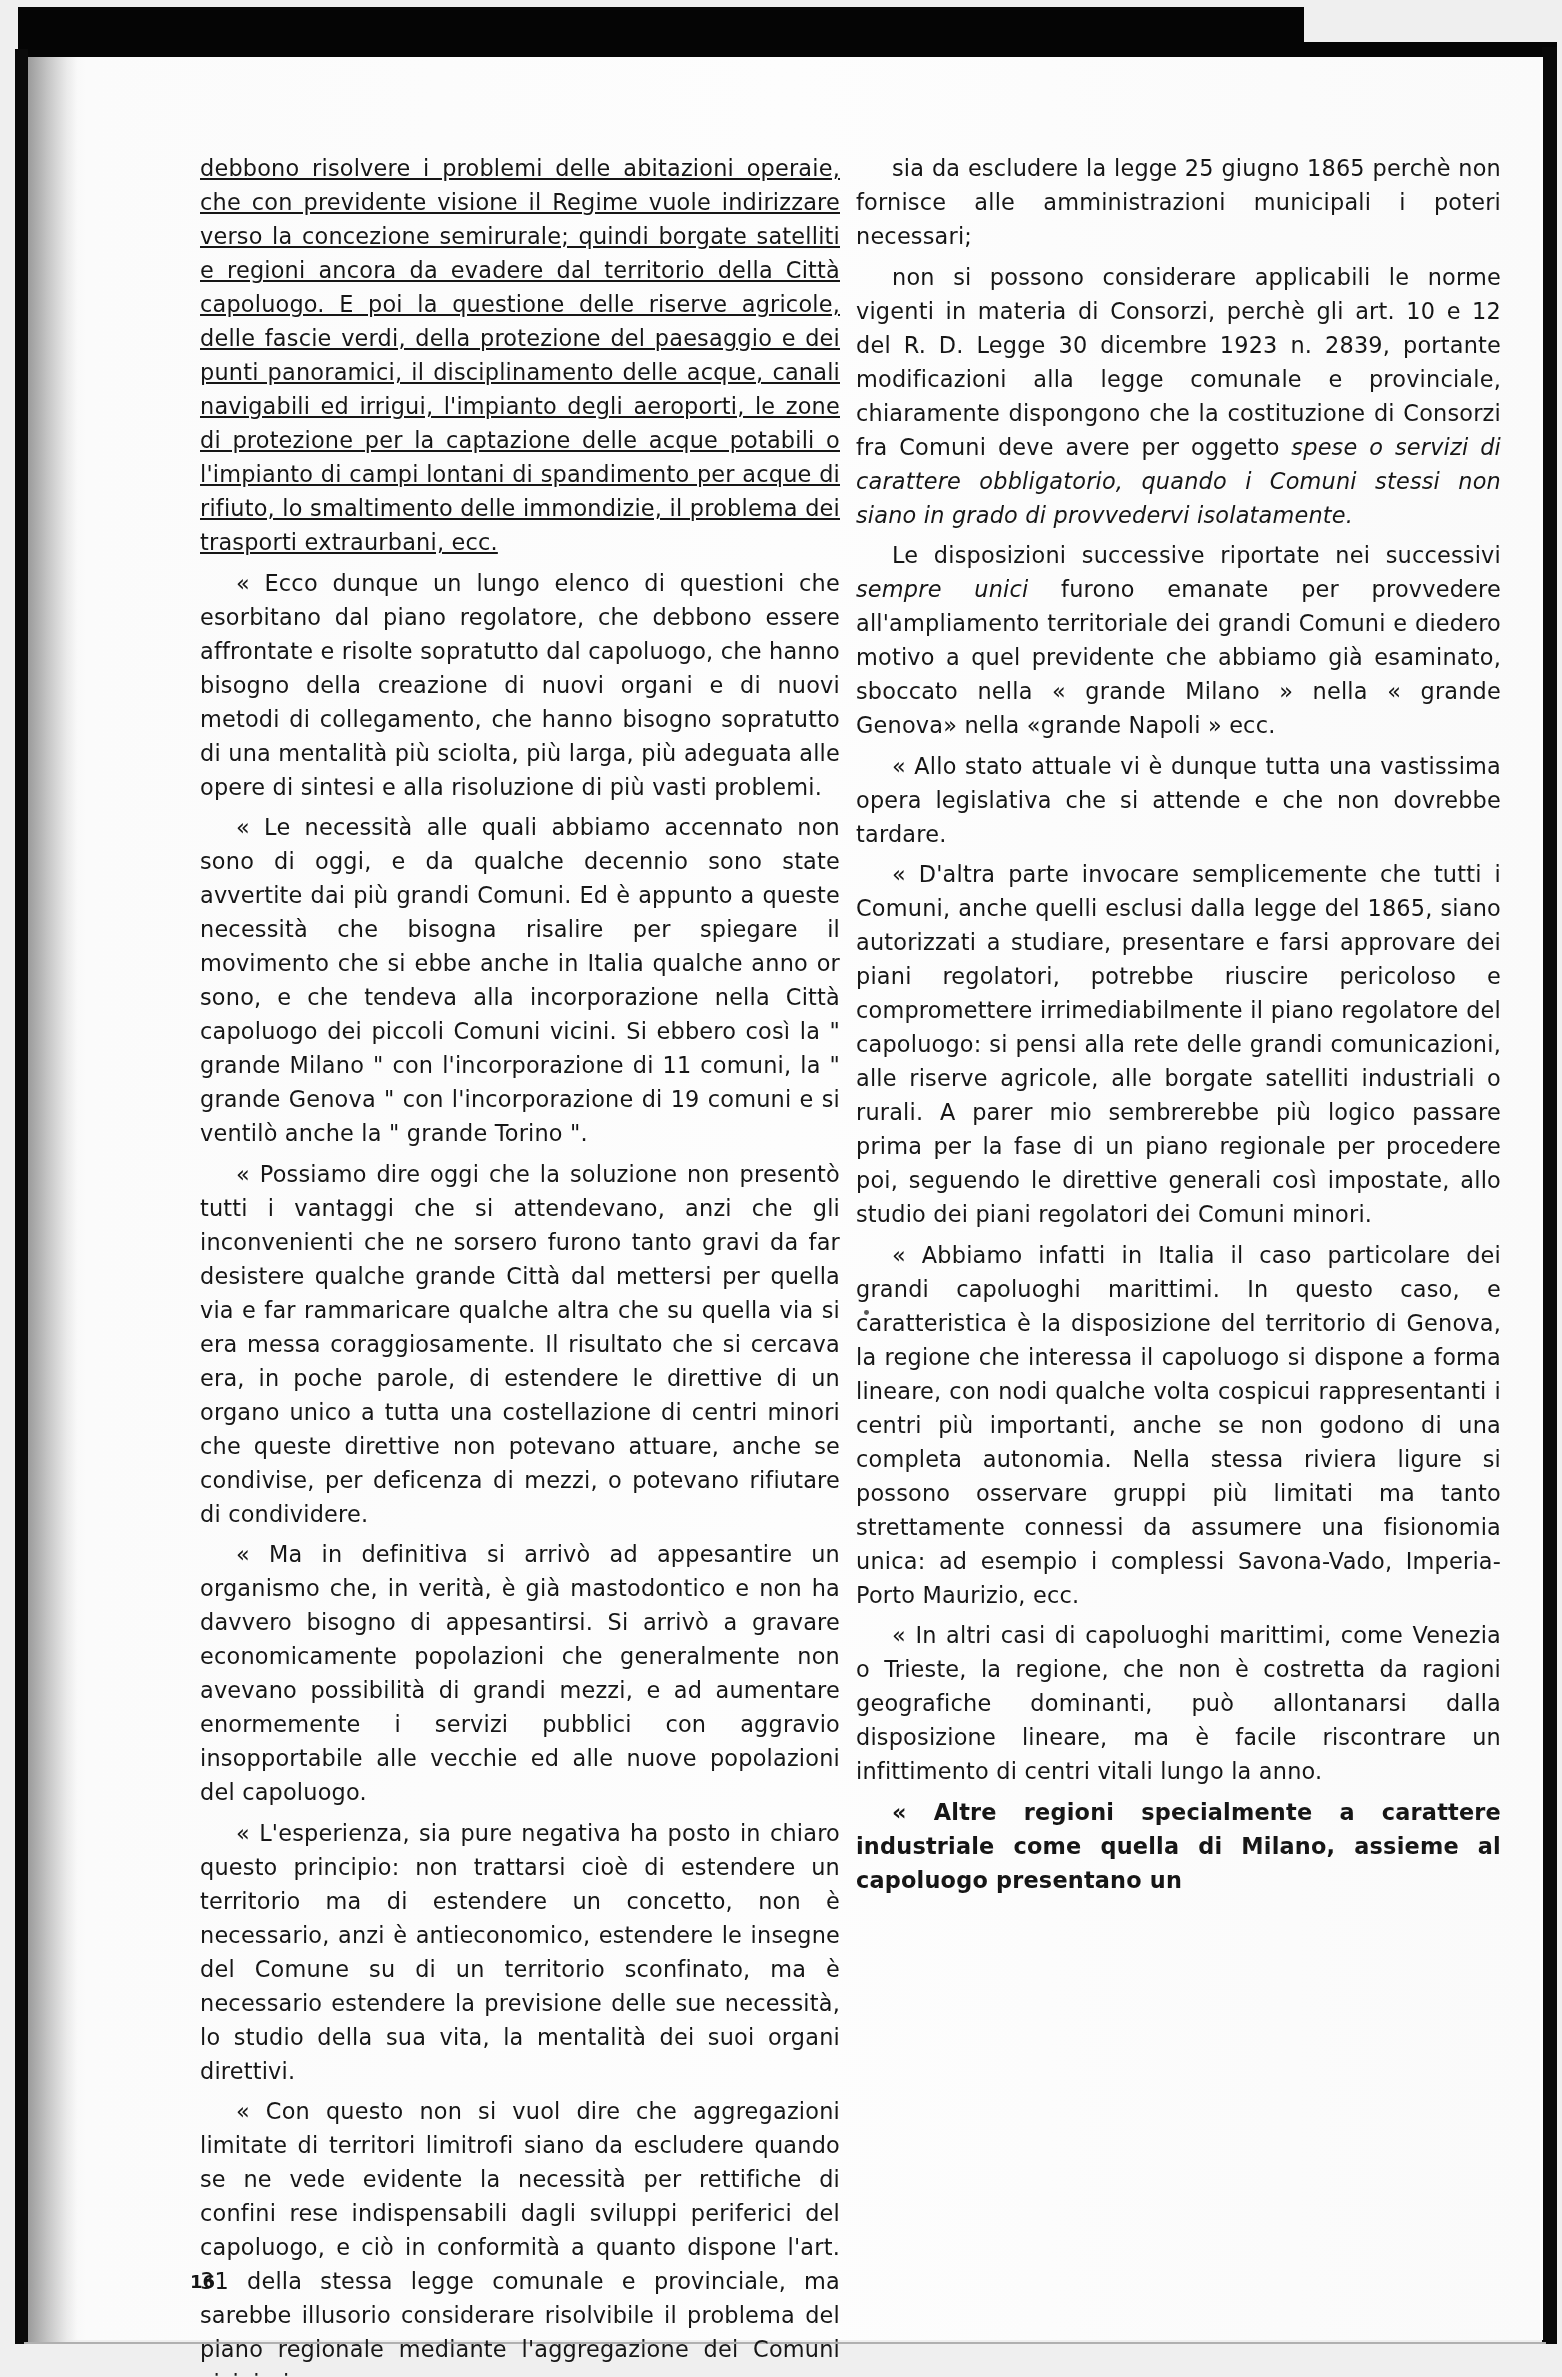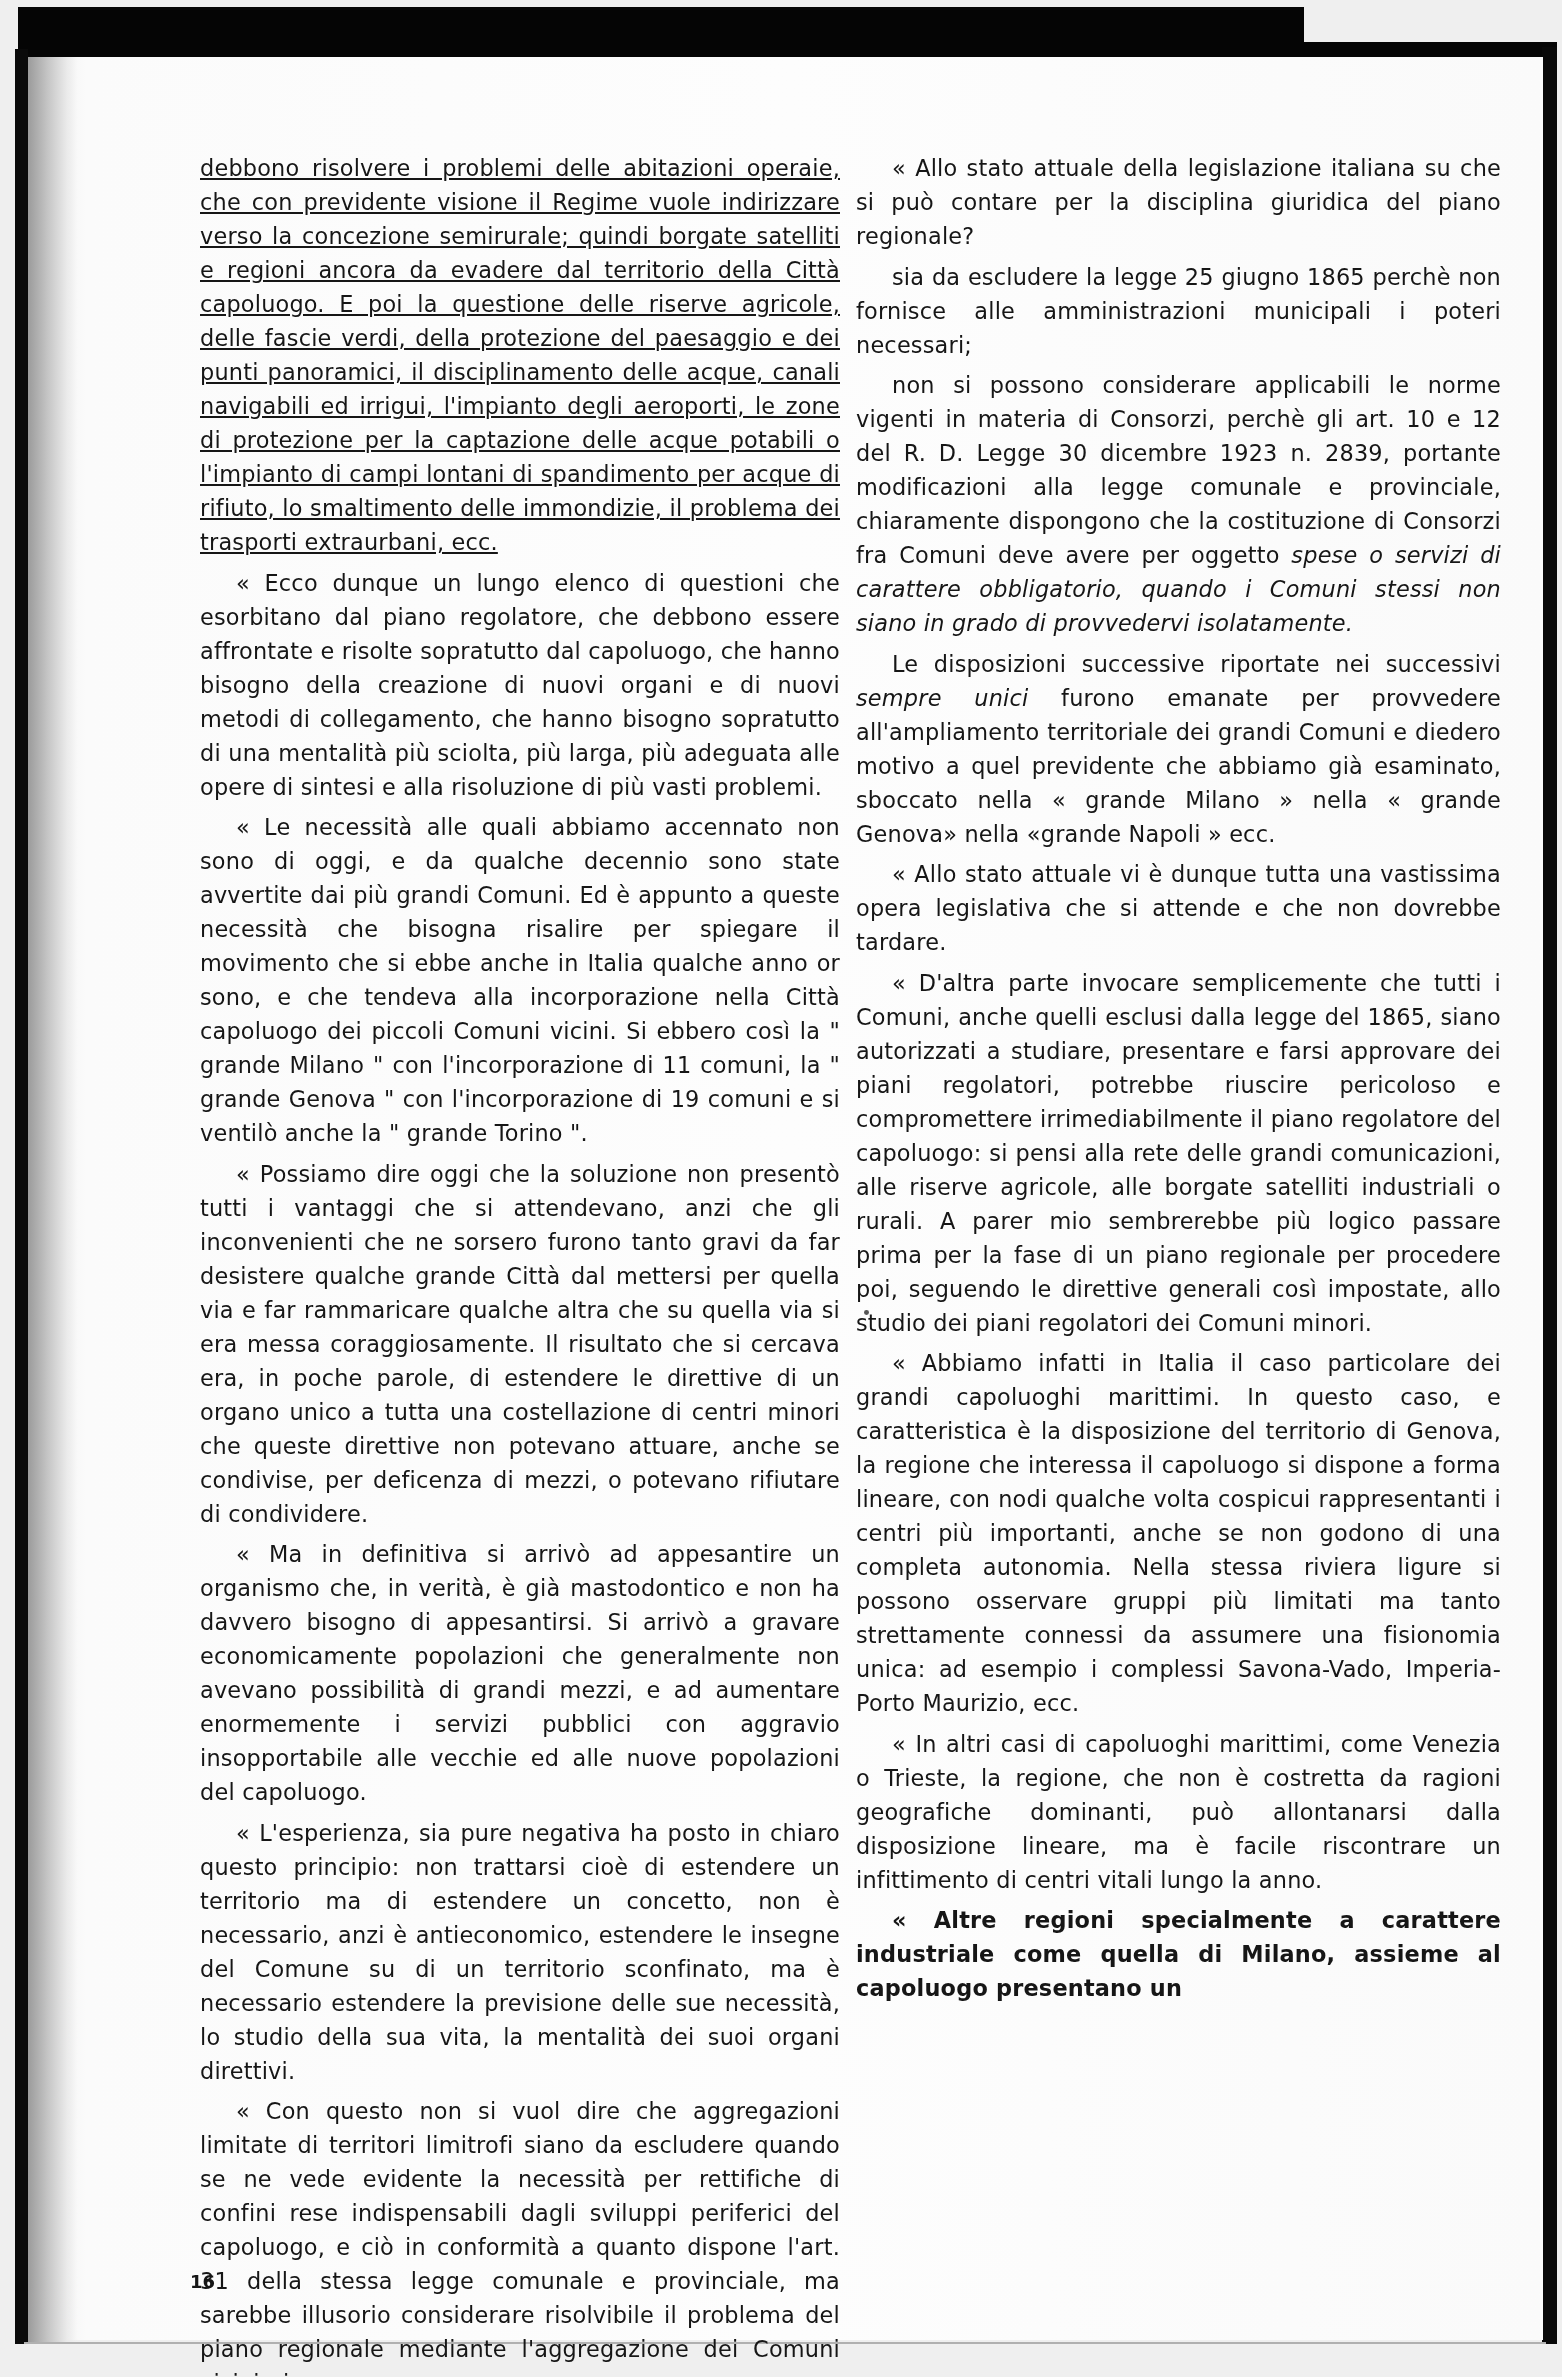--- a/index.html
+++ b/index.html
@@ -82,21 +82,20 @@
   <p class="cont">debbono risolvere i problemi delle abitazioni operaie, che con previdente visione il Regime vuole indirizzare verso la concezione semirurale; quindi borgate satelliti e regioni ancora da evadere dal territorio della Città capoluogo. E poi la questione delle riserve agricole, delle fascie verdi, della protezione del paesaggio e dei punti panoramici, il disciplinamento delle acque, canali navigabili ed irrigui, l'impianto degli aeroporti, le zone di protezione per la captazione delle acque potabili o l'impianto di campi lontani di spandimento per acque di rifiuto, lo smaltimento delle immondizie, il problema dei trasporti extraurbani, ecc.</p>
   <p>« Ecco dunque un lungo elenco di questioni che esorbitano dal piano regolatore, che debbono essere affrontate e risolte sopratutto dal capoluogo, che hanno bisogno della creazione di nuovi organi e di nuovi metodi di collegamento, che hanno bisogno sopratutto di una mentalità più sciolta, più larga, più adeguata alle opere di sintesi e alla risoluzione di più vasti problemi.</p>
   <p>« Le necessità alle quali abbiamo accennato non sono di oggi, e da qualche decennio sono state avvertite dai più grandi Comuni. Ed è appunto a queste necessità che bisogna risalire per spiegare il movimento che si ebbe anche in Italia qualche anno or sono, e che tendeva alla incorporazione nella Città capoluogo dei piccoli Comuni vicini. Si ebbero così la " grande Milano " con l'incorporazione di 11 comuni, la " grande Genova " con l'incorporazione di 19 comuni e si ventilò anche la " grande Torino ".</p>
   <p>« Possiamo dire oggi che la soluzione non presentò tutti i vantaggi che si attendevano, anzi che gli inconvenienti che ne sorsero furono tanto gravi da far desistere qualche grande Città dal mettersi per quella via e far rammaricare qualche altra che su quella via si era messa coraggiosamente. Il risultato che si cercava era, in poche parole, di estendere le direttive di un organo unico a tutta una costellazione di centri minori che queste direttive non potevano attuare, anche se condivise, per deficenza di mezzi, o potevano rifiutare di condividere.</p>
   <p>« Ma in definitiva si arrivò ad appesantire un organismo che, in verità, è già mastodontico e non ha davvero bisogno di appesantirsi. Si arrivò a gravare economicamente popolazioni che generalmente non avevano possibilità di grandi mezzi, e ad aumentare enormemente i servizi pubblici con aggravio insopportabile alle vecchie ed alle nuove popolazioni del capoluogo.</p>
   <p>« L'esperienza, sia pure negativa ha posto in chiaro questo principio: non trattarsi cioè di estendere un territorio ma di estendere un concetto, non è necessario, anzi è antieconomico, estendere le insegne del Comune su di un territorio sconfinato, ma è necessario estendere la previsione delle sue necessità, lo studio della sua vita, la mentalità dei suoi organi direttivi.</p>
   <p>« Con questo non si vuol dire che aggregazioni limitate di territori limitrofi siano da escludere quando se ne vede evidente la necessità per rettifiche di confini rese indispensabili dagli sviluppi periferici del capoluogo, e ciò in conformità a quanto dispone l'art. 31 della stessa legge comunale e provinciale, ma sarebbe illusorio considerare risolvibile il problema del piano regionale mediante l'aggregazione dei Comuni viciniori,</p>
 </div>
 
 <div class="column col-right">
-  <p>« Allo stato attuale della legislazione italiana su che si può contare per la disciplina giuridica del piano regionale?</p>
   <p>sia da escludere la legge 25 giugno 1865 perchè non fornisce alle amministrazioni municipali i poteri necessari;</p>
   <p>
     <span>non si possono considerare applicabili le norme vigenti in materia di Consorzi, perchè gli art. 10 e 12 del R. D. Legge 30 dicembre 1923 n. 2839, portante modificazioni alla legge comunale e provinciale, chiaramente dispongono che la costituzione di Consorzi fra Comuni deve avere per oggetto </span><em>spese o servizi di carattere obbligatorio, quando i Comuni stessi non siano in grado di provvedervi isolatamente.</em>
   </p>
   <p>
     <span>Le disposizioni successive riportate nei successivi </span><em>sempre unici</em><span> furono emanate per provvedere all'ampliamento territoriale dei grandi Comuni e diedero motivo a quel previdente che abbiamo già esaminato, sboccato nella « grande Milano » nella « grande Genova» nella «grande Napoli » ecc.</span>
   </p>
   <p>« Allo stato attuale vi è dunque tutta una vastissima opera legislativa che si attende e che non dovrebbe tardare.</p>
   <p>« D'altra parte invocare semplicemente che tutti i Comuni, anche quelli esclusi dalla legge del 1865, siano autorizzati a studiare, presentare e farsi approvare dei piani regolatori, potrebbe riuscire pericoloso e compromettere irrimediabilmente il piano regolatore del capoluogo: si pensi alla rete delle grandi comunicazioni, alle riserve agricole, alle borgate satelliti industriali o rurali. A parer mio sembrerebbe più logico passare prima per la fase di un piano regionale per procedere poi, seguendo le direttive generali così impostate, allo studio dei piani regolatori dei Comuni minori.</p>
   <p>« Abbiamo infatti in Italia il caso particolare dei grandi capoluoghi marittimi. In questo caso, e caratteristica è la disposizione del territorio di Genova, la regione che interessa il capoluogo si dispone a forma lineare, con nodi qualche volta cospicui rappresentanti i centri più importanti, anche se non godono di una completa autonomia. Nella stessa riviera ligure si possono osservare gruppi più limitati ma tanto strettamente connessi da assumere una fisionomia unica: ad esempio i complessi Savona-Vado, Imperia-Porto Maurizio, ecc.</p>

